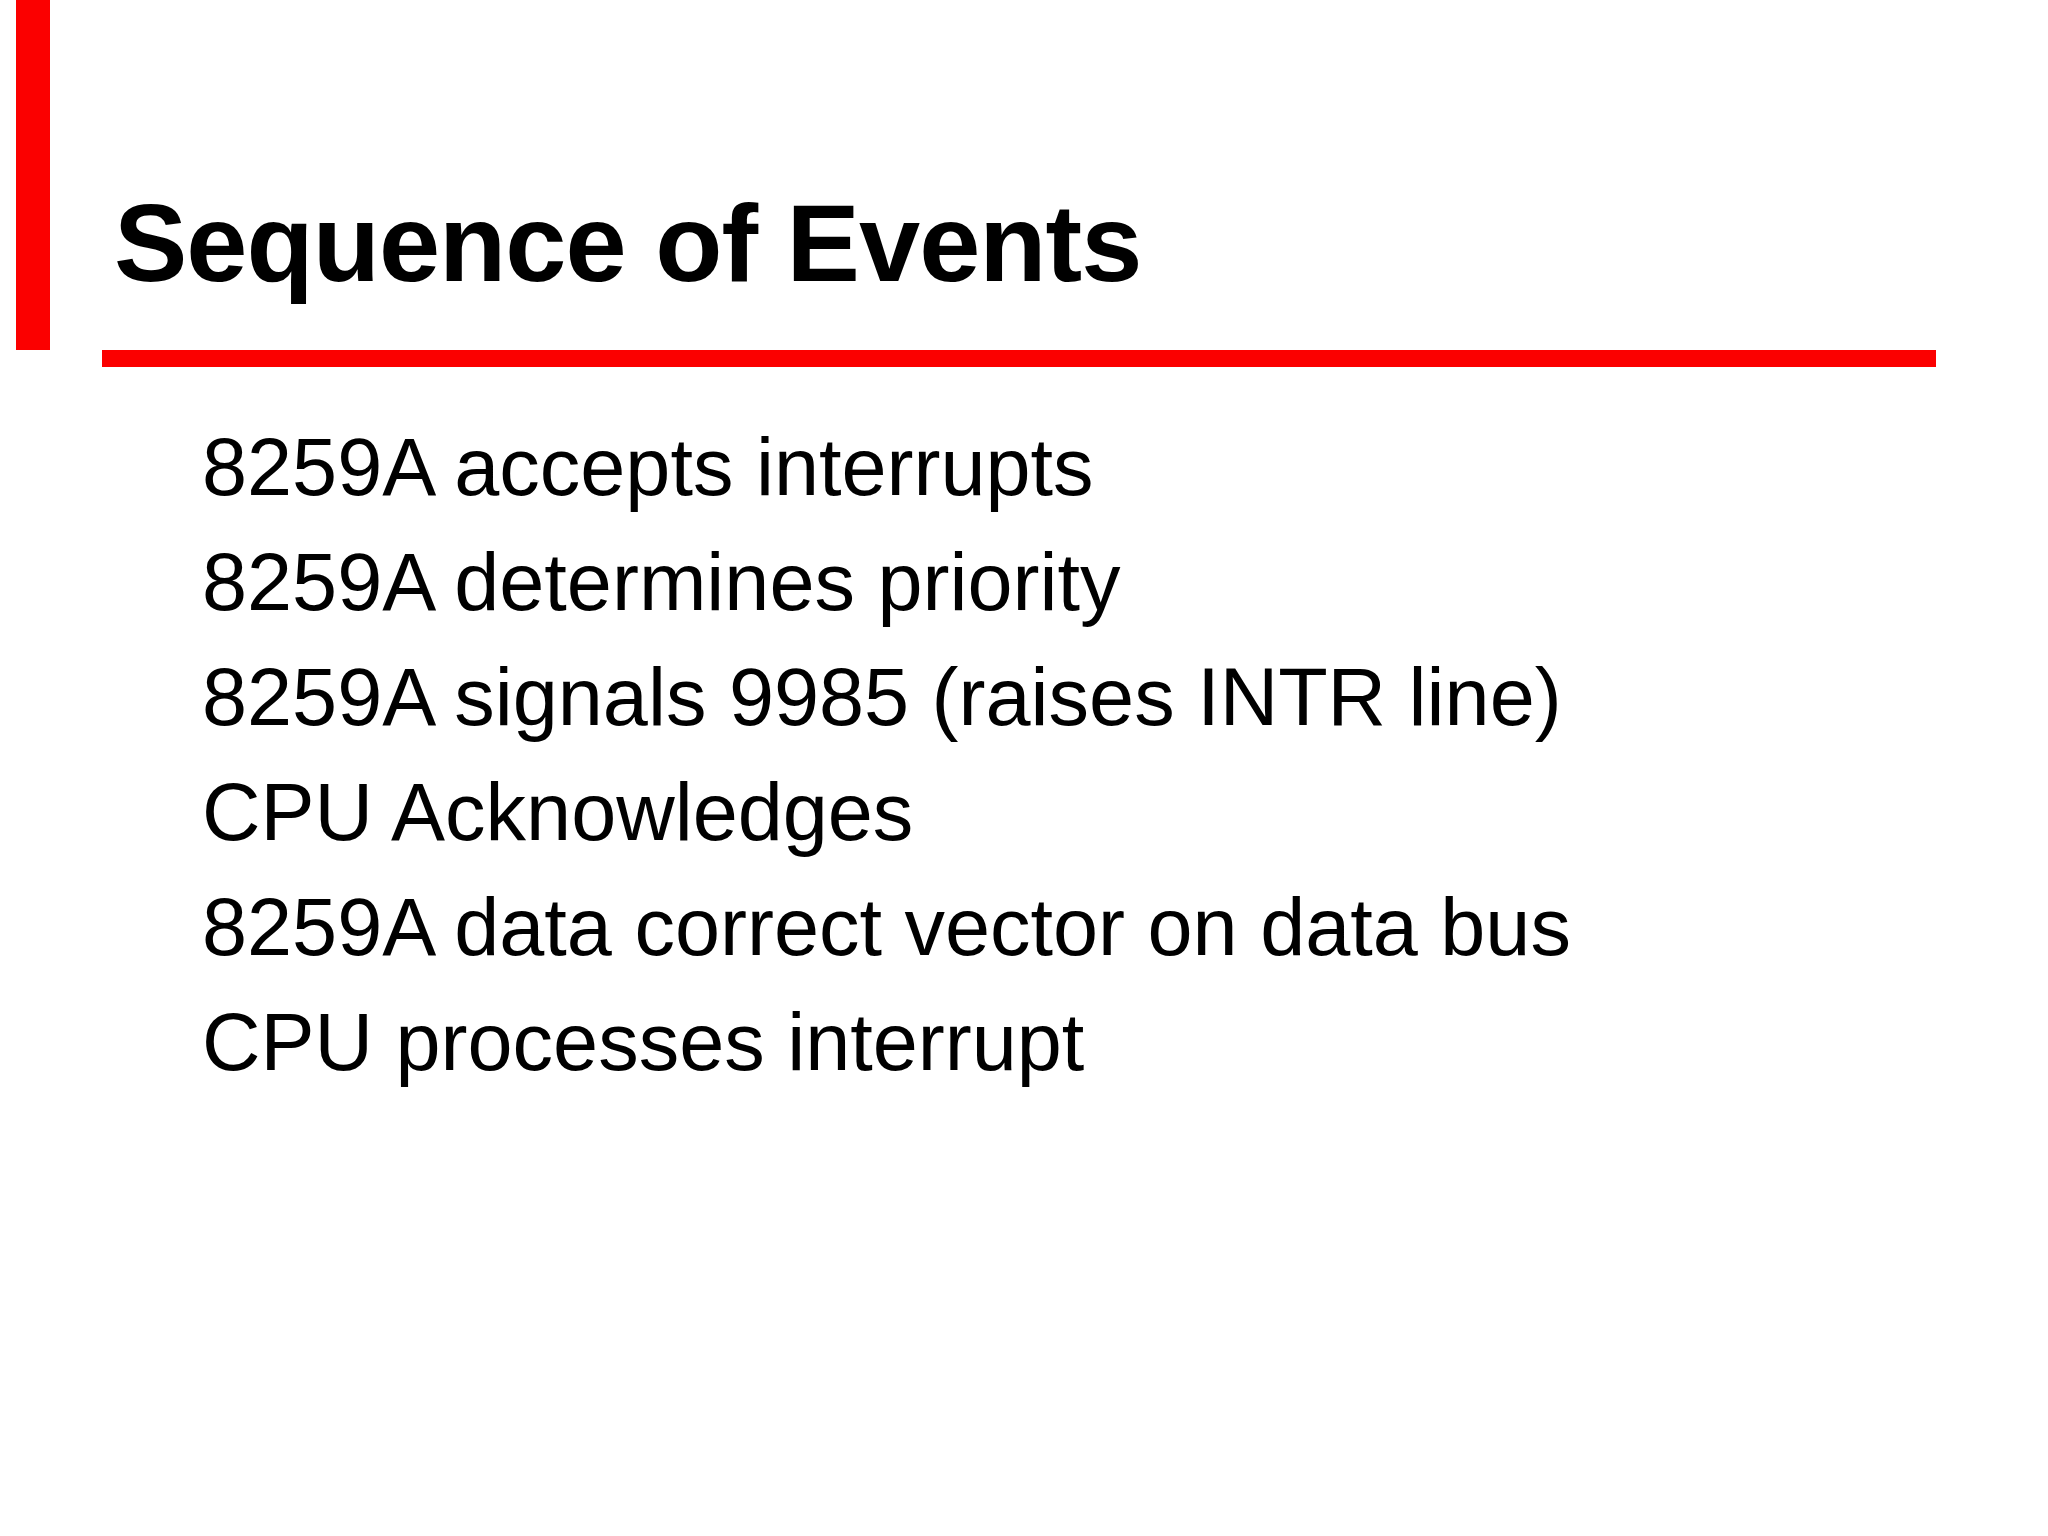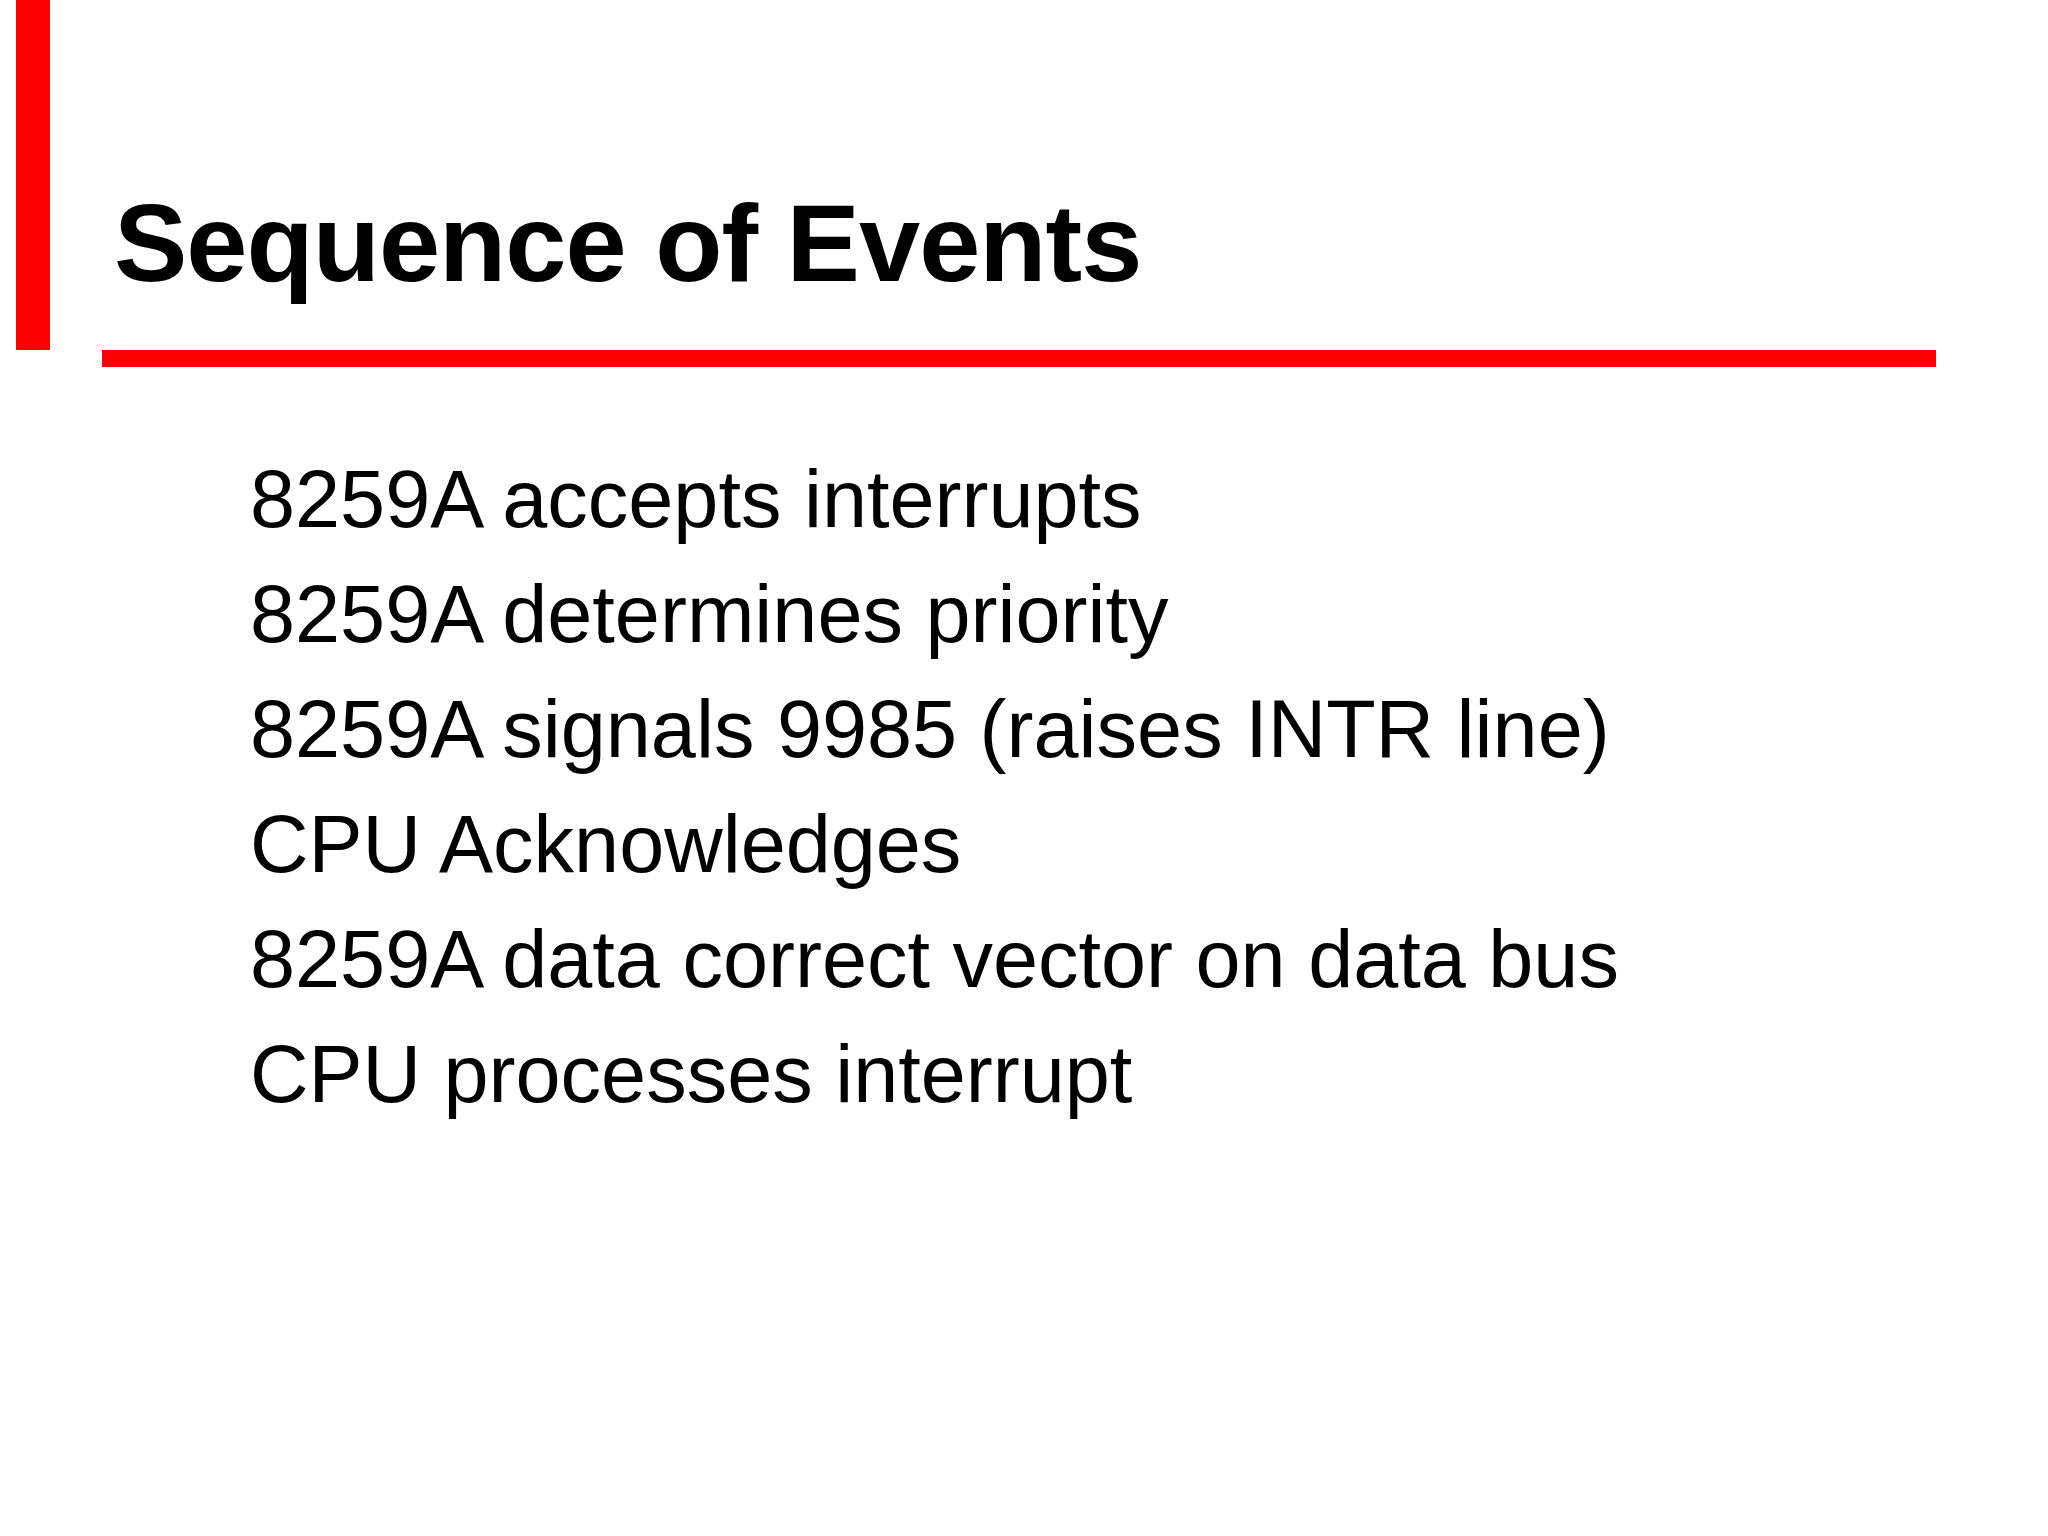--- a/index.html
+++ b/index.html
@@ -39,27 +39,26 @@
     position: absolute;
     left: 102px;
     top: 350px;
     width: 1834px;
     height: 17px;
     background: #fb0000;
   }
   .bullets {
     position: absolute;
     left: 202px;
-    top: 442px;
+    top: 410px;
     width: 1700px;
     font-size: 81px;
     line-height: 115px;
     color: #000000;
     font-weight: 400;
-    margin-left: 48px;
   }
   .bullet {
     white-space: nowrap;
   }
   .page-number {
     position: absolute;
     left: 1431px;
     top: 1410px;
     font-family: "Liberation Serif", serif;
     font-size: 72px;

